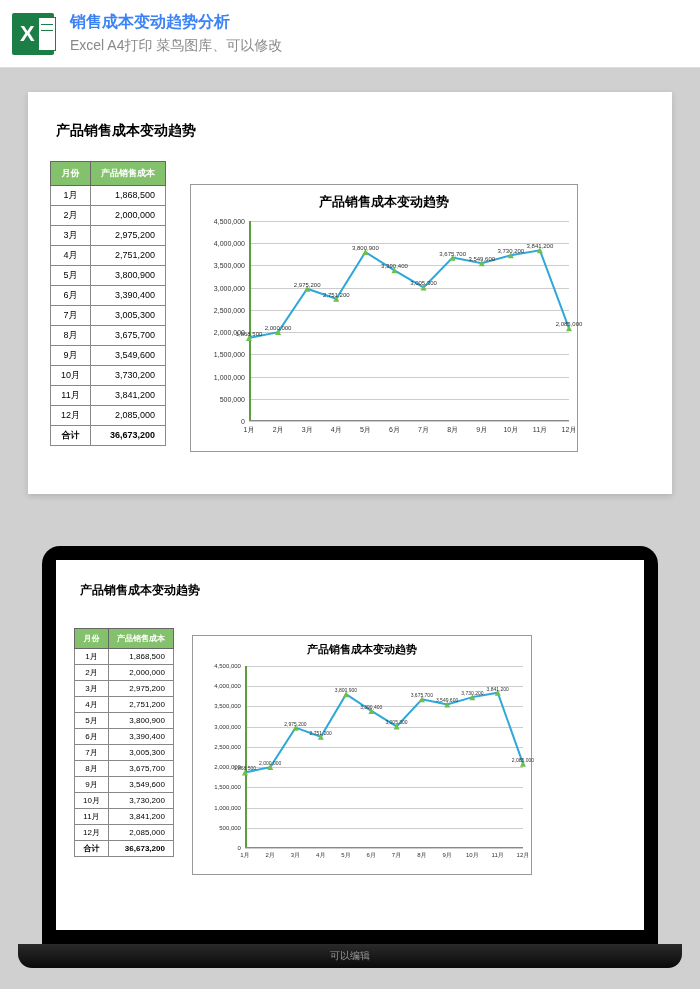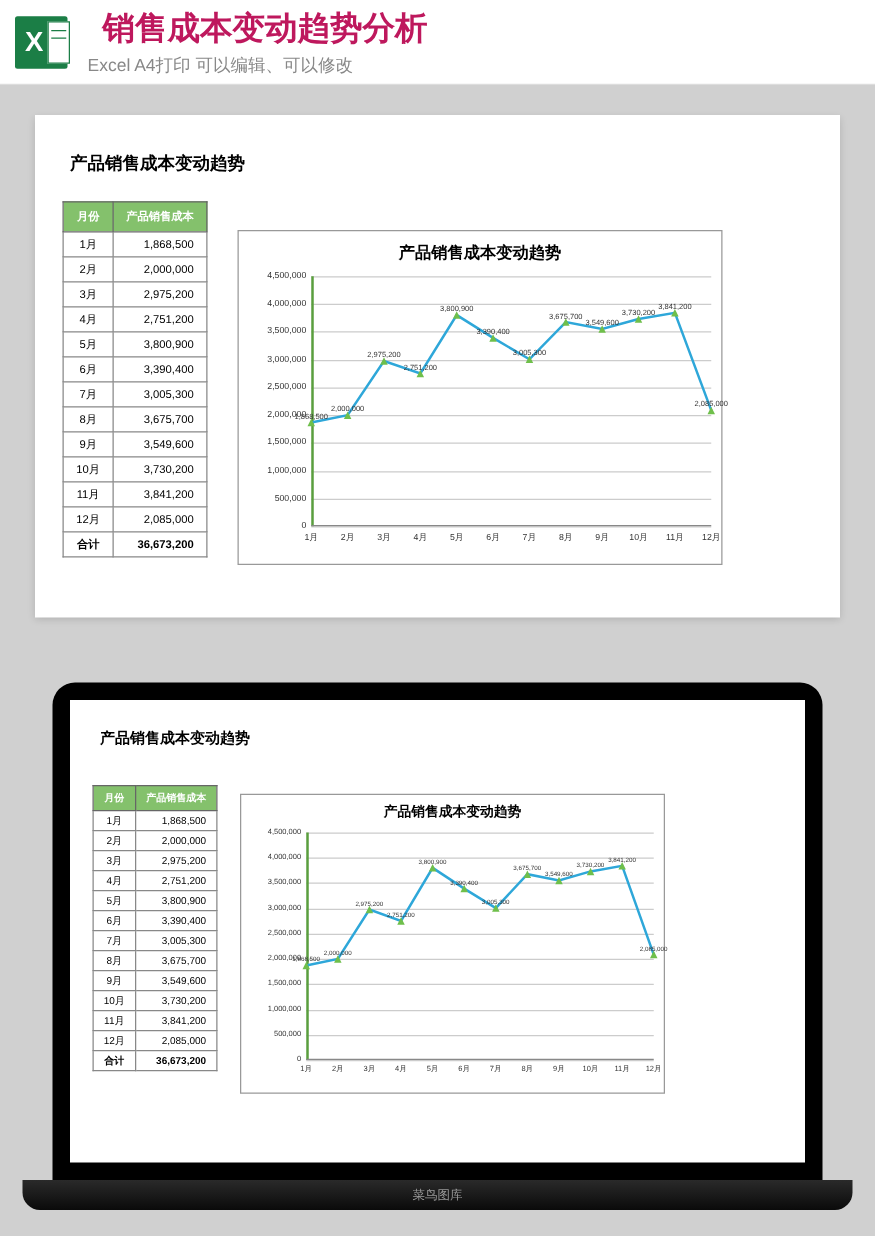--- a/index.html
+++ b/index.html
@@ -46,24 +46,23 @@
   .excel-icon .sheet::before, .excel-icon .sheet::after {
     content: "";
     position: absolute;
     left: 2px; right: 2px;
     height: 1px;
     background: #1b7e46;
   }
   .excel-icon .sheet::before { top: 6px; }
   .excel-icon .sheet::after { top: 12px; }
   .header-title {
-    font-size: 26px;
+    font-size: 16px;
     font-weight: bold;
-    color: #be185d;
-    margin-left: 12px;
+    color: #3b82f6;
   }
   .header-sub {
     font-size: 14px;
     color: #888;
     margin-top: 4px;
   }
   .header-text { display: flex; flex-direction: column; }
 
   
   .page1 {
@@ -227,21 +226,21 @@
 </style>
 </head>
 <body>
 
 <div class="header">
   <div class="excel-icon">
       <div class="sheet"></div>
     </div>
   <div class="header-text">
     <div class="header-title">销售成本变动趋势分析</div>
-    <div class="header-sub">Excel A4打印 可以编辑、可以修改</div>
+    <div class="header-sub">Excel A4打印 菜鸟图库、可以修改</div>
   </div>
 </div>
 
 <div class="page1">
   <div class="section-title">产品销售成本变动趋势</div>
   <div class="content-row">
     <table class="data-table">
       <thead>
         <tr>
           <th>月份</th>
@@ -501,14 +500,14 @@
             <div class="data-label" style="left: 202.182px; top: 38.4384px;">3,549,600</div>
             <div class="data-label" style="left: 227.455px; top: 31.1341px;">3,730,200</div>
             <div class="data-label" style="left: 252.727px; top: 26.6448px;">3,841,200</div>
             <div class="data-label" style="left: 278px; top: 97.6733px;">2,085,000</div>
           </div>
       </div>
     </div>
   </div>
 </div>
 <div class="laptop-base">
-  <span class="laptop-base-text">菜鸟图库</span>
+  <span class="laptop-base-text">可以编辑</span>
 </div>
 
 </body></html>

